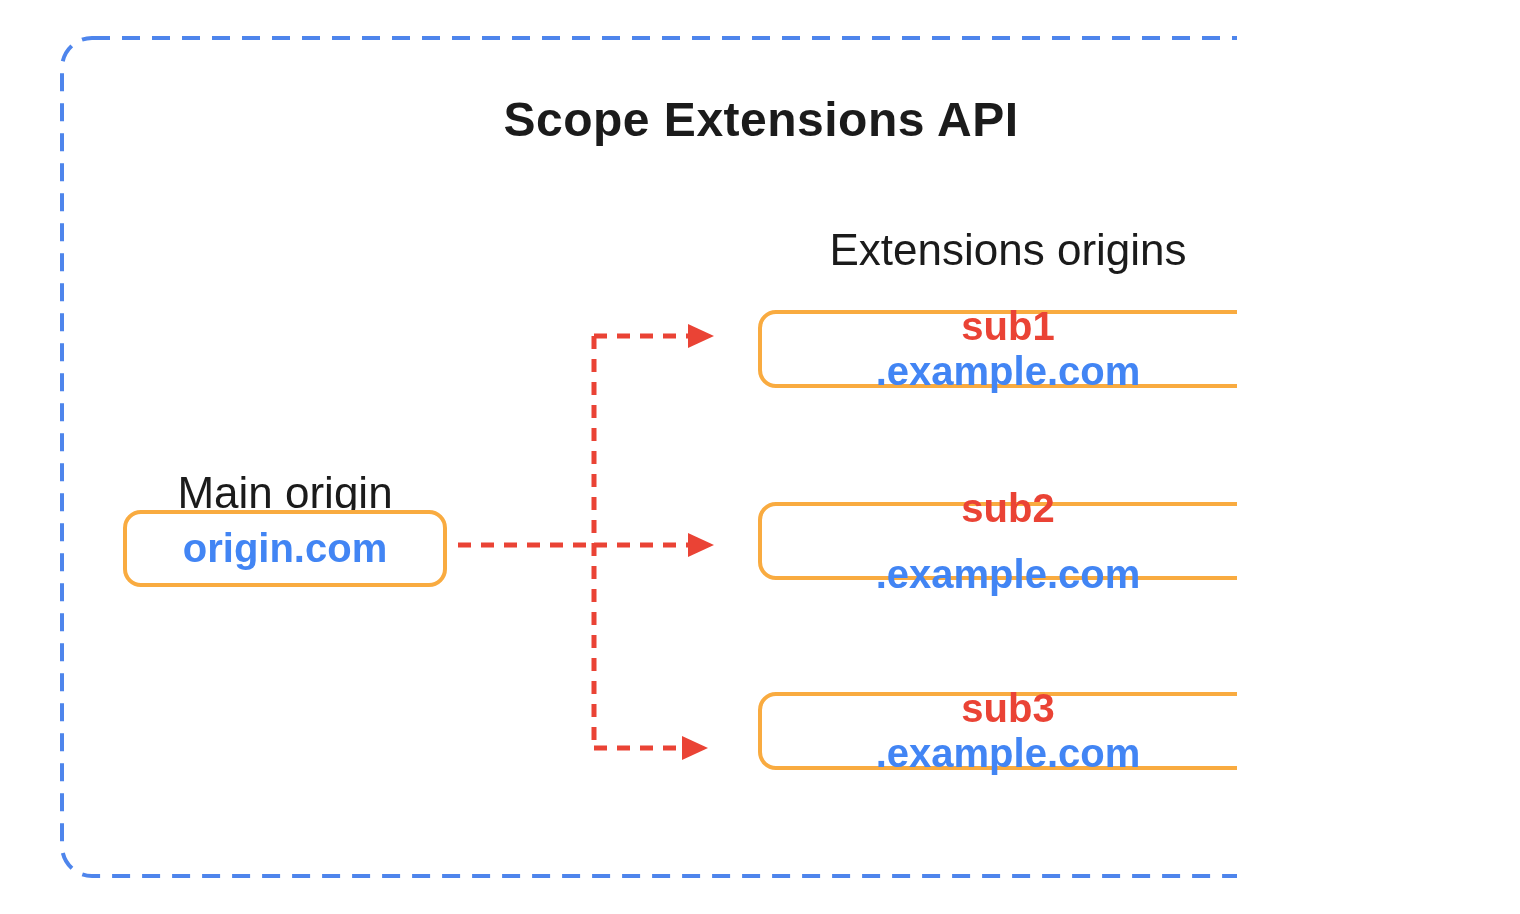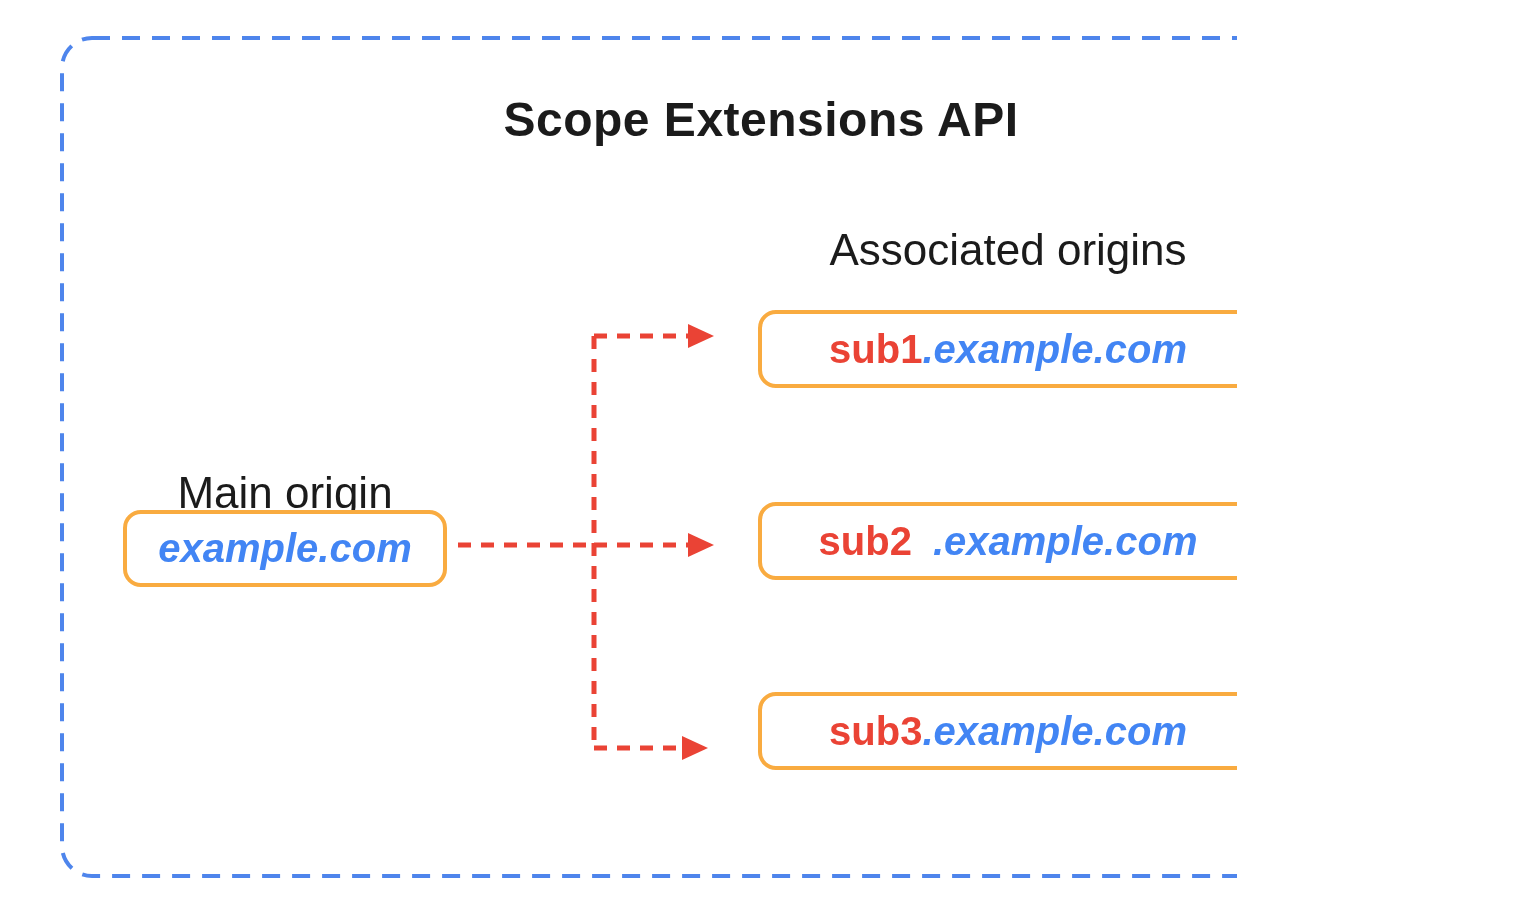--- a/index.html
+++ b/index.html
@@ -79,36 +79,37 @@
     position: absolute;
     border: 4px solid var(--orange);
     border-radius: 18px;
     background: var(--background);
     display: flex;
     align-items: center;
     justify-content: center;
     font-weight: 700;
     font-size: 40px;
     white-space: nowrap;
+    flex-direction: column;
   }
   .main-box {
     left: 123px;
     top: 510px;
     width: 324px;
     height: 77px;
   }
   .sub-box {
     left: 758px;
     width: 500px;
     height: 78px;
   }
   .sub-box-1 { top: 310px; }
   .sub-box-2 { top: 502px; gap: 21px; }
   .sub-box-3 { top: 692px; }
-  .domain-blue { color: var(--blue); font-style: italic; }
+  .domain-blue { color: var(--blue); }
   .domain-red  { color: var(--red); }
 </style>
 </head>
 <body>
 
 <div class="stage">
 
   <svg class="overlay" viewBox="0 0 1520 914" xmlns="http://www.w3.org/2000/svg" aria-hidden="true">
     <rect class="outer-border" x="62" y="38" width="1398" height="838" rx="30"></rect>
     <path class="red-dash" d="M 458 545 H 594"></path>
@@ -116,26 +117,26 @@
     <path class="red-dash" d="M 594 336 H 688"></path>
     <polygon class="arrowhead" points="714,336 688,324 688,348"></polygon>
     <path class="red-dash" d="M 594 545 H 688"></path>
     <polygon class="arrowhead" points="714,545 688,533 688,557"></polygon>
     <path class="red-dash" d="M 594 748 H 682"></path>
     <polygon class="arrowhead" points="708,748 682,736 682,760"></polygon>
   </svg>
 
   <div class="diagram-title">Scope Extensions API</div>
 
-  <div class="section-label label-associated">Associated origins</div>
+  <div class="section-label label-associated">Extensions origins</div>
 
   <div class="section-label label-main">Main origin</div>
 
   <div class="origin-box main-box">
-    <span class="domain-blue">example.com</span>
+    <span class="domain-blue">origin.com</span>
   </div>
 
   <div class="origin-box sub-box sub-box-1">
     <span class="domain-red">sub1</span>
       <span class="domain-blue">.example.com</span>
   </div>
 
   <div class="origin-box sub-box sub-box-2">
     <span class="domain-red">sub2</span>
       <span class="domain-blue">.example.com</span>

